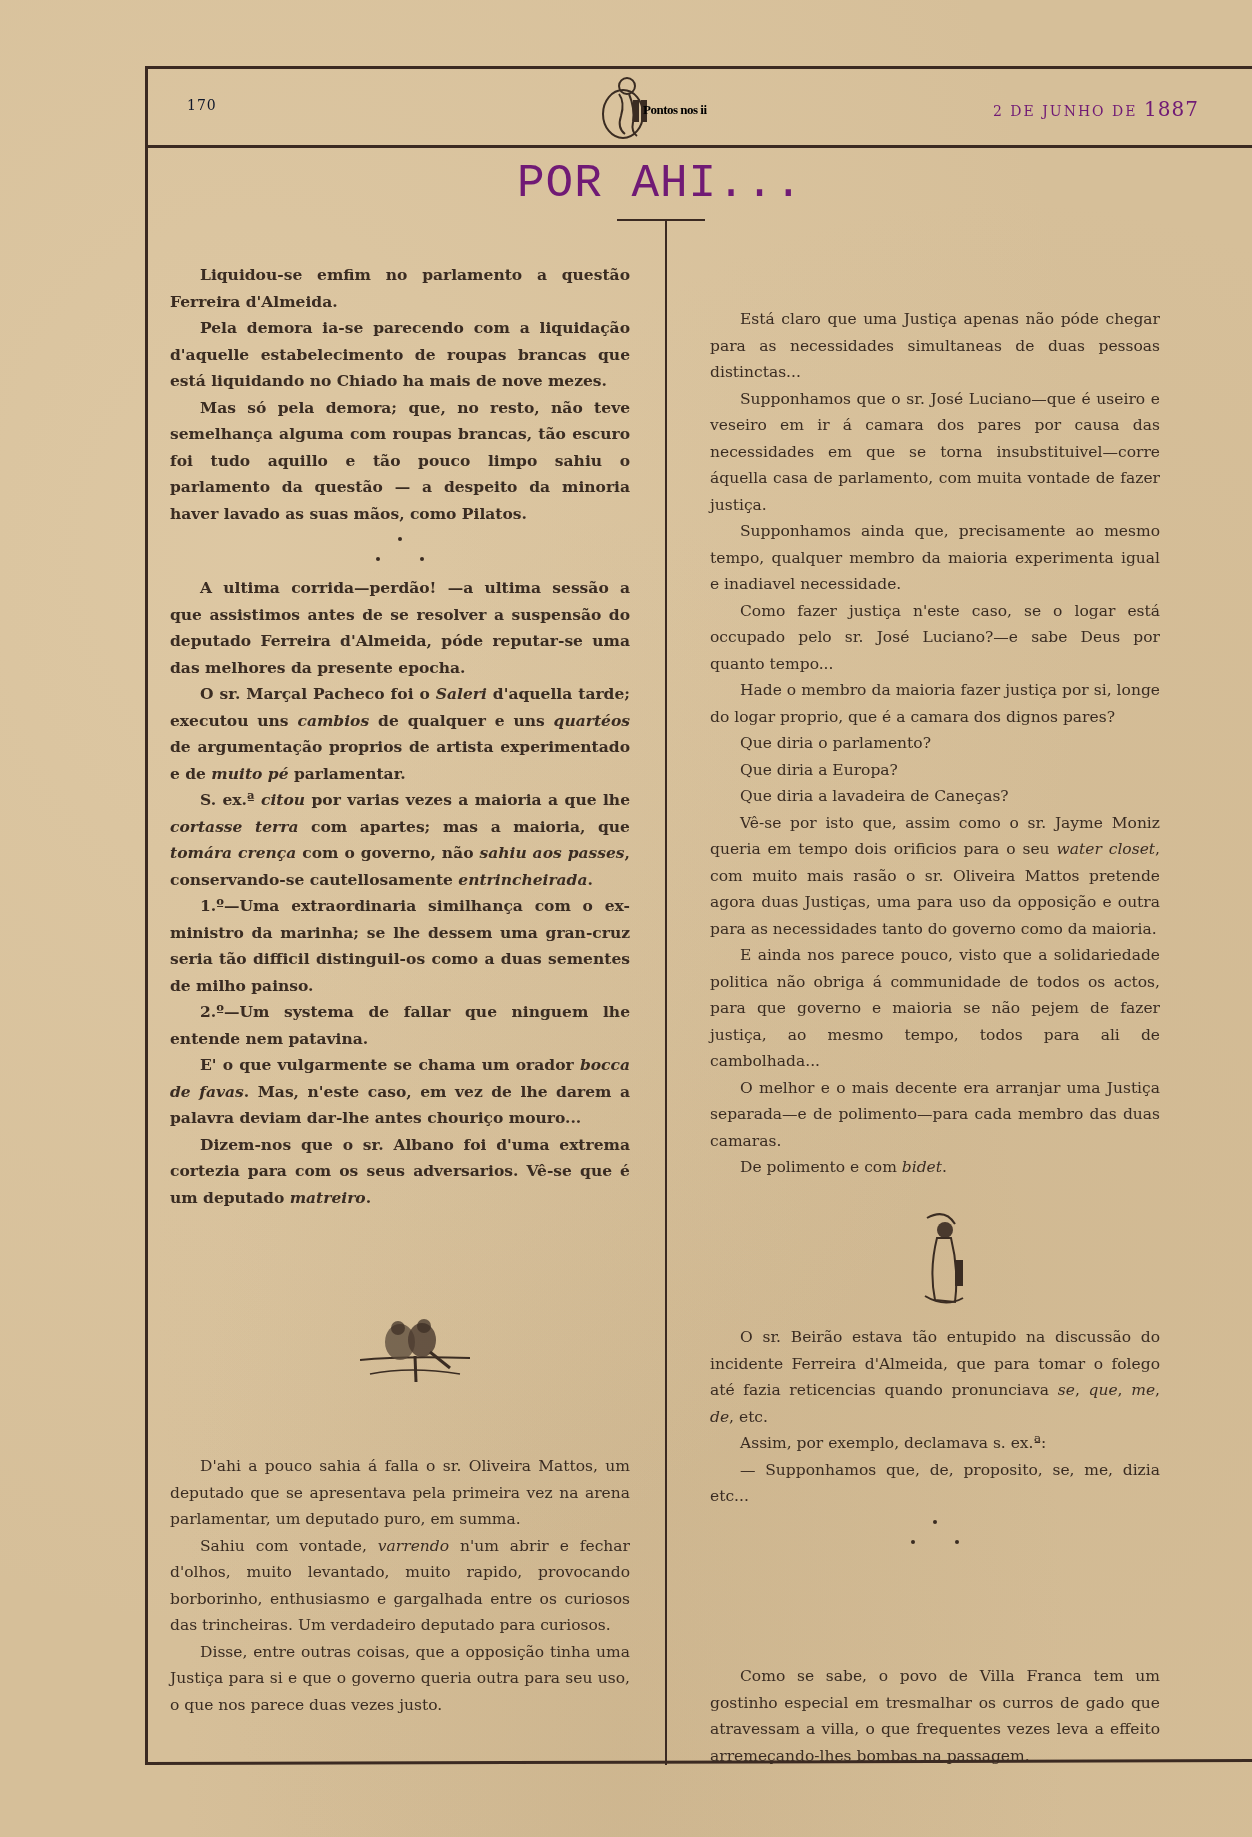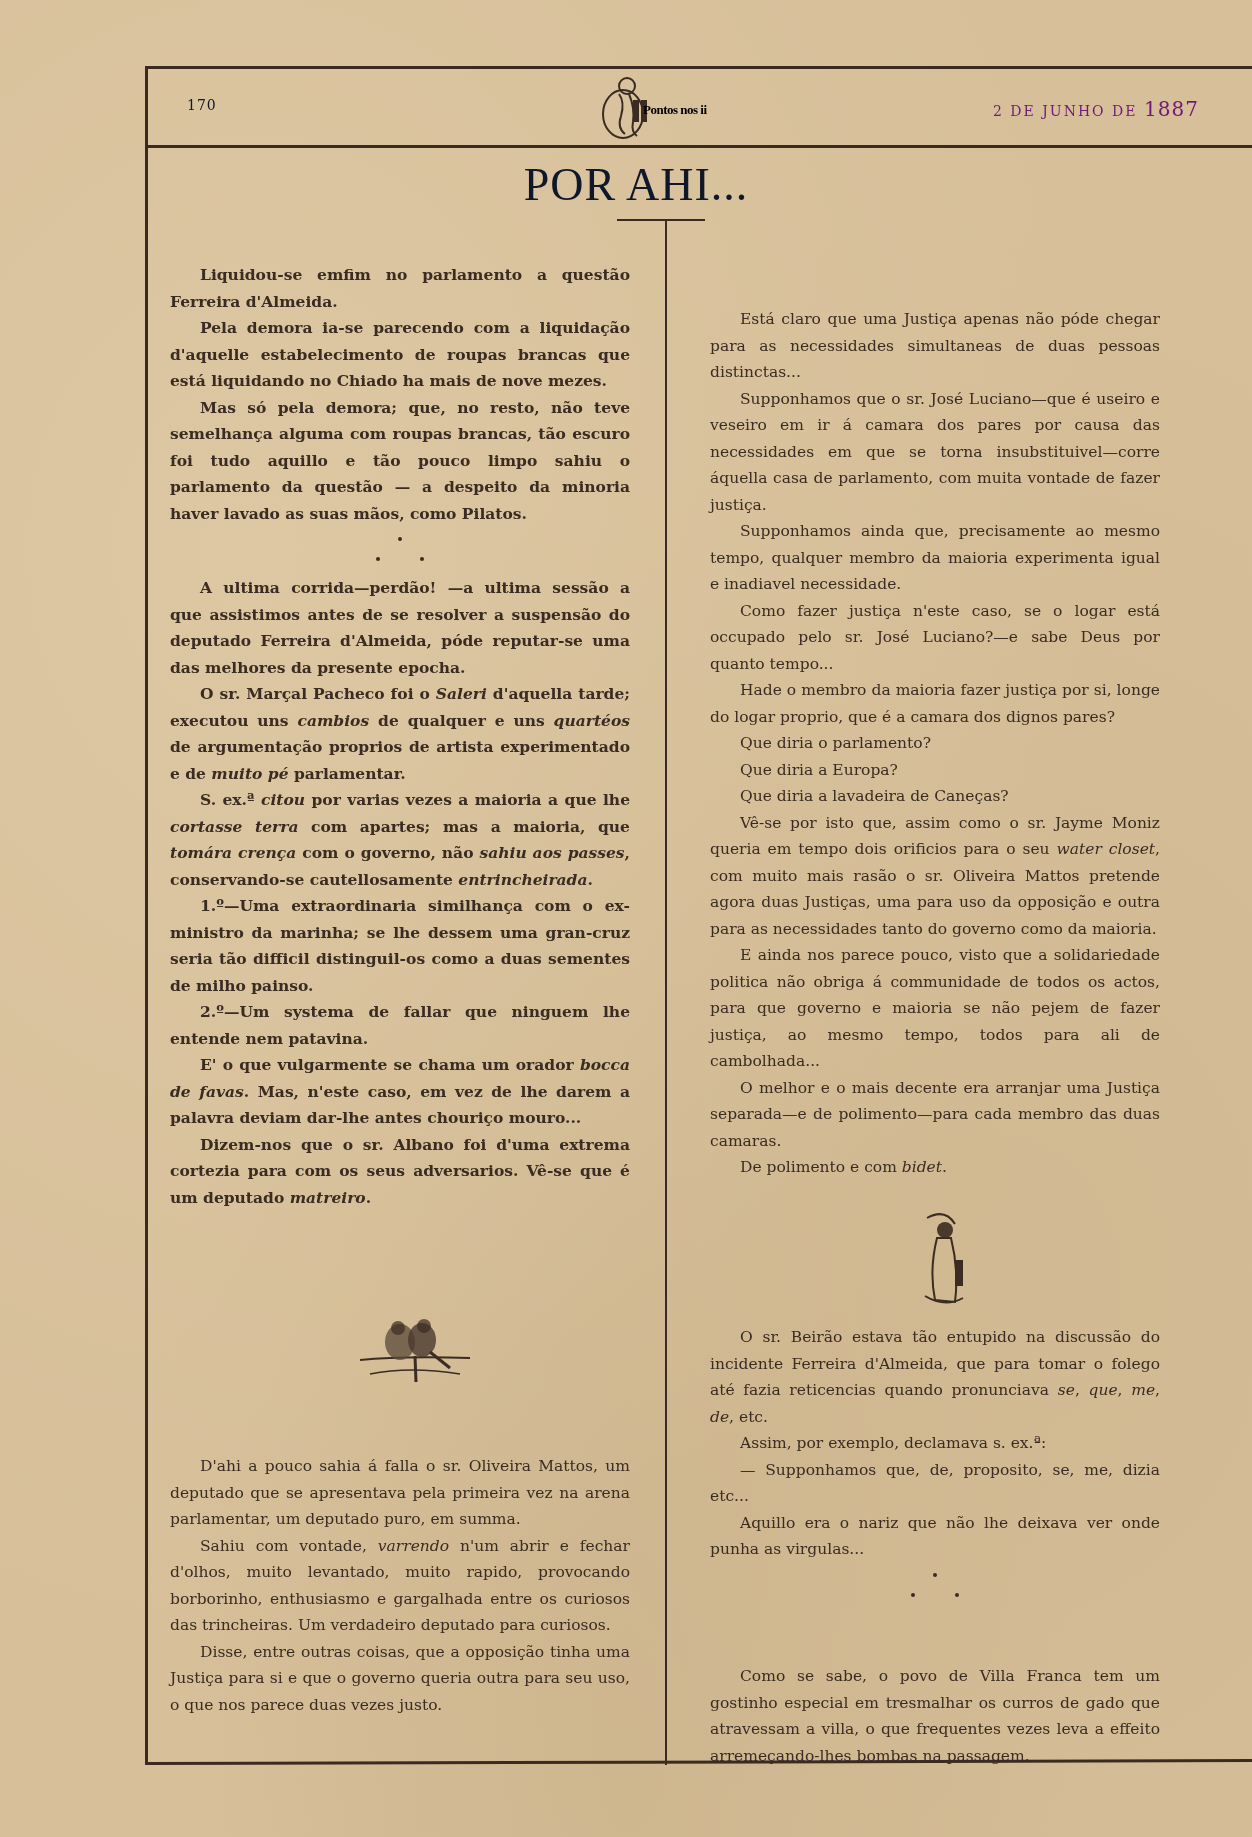--- a/index.html
+++ b/index.html
@@ -22,22 +22,22 @@
   .rule-bottom { position: absolute; left: 145px; top: 1762px; width: 1108px; height: 3px; background: #3b2a22; transform: rotate(-0.15deg); transform-origin: left; }
   .col-divider { position: absolute; left: 665px; top: 220px; width: 2px; height: 1545px; background: #3b2a22; }
   .title-underline { position: absolute; left: 617px; top: 219px; width: 88px; height: 2px; background: #3b2a22; }
 
   .page-number { position: absolute; left: 187px; top: 97px; font-size: 14px; color: #0f172a; letter-spacing: 1px; }
   .masthead { position: absolute; left: 595px; top: 72px; width: 140px; height: 70px; }
   .masthead-text { position: absolute; left: 48px; top: 30px; font-family: Liberation Serif, serif; font-weight: bold; font-size: 13px; color: #000000; letter-spacing: -0.5px; }
   .issue-date { position: absolute; left: 965px; top: 97px; font-size: 14px; color: #701a75; letter-spacing: 2px; font-variant: small-caps; margin-left: 28px; }
   .issue-date .year { font-size: 20px; letter-spacing: 1px; }
 
-  .headline { position: absolute; left: 456px; top: 158px; width: 360px; text-align: center;
-    font-family: Liberation Serif, serif; font-size: 46px; font-weight: normal; color: #0f172a; letter-spacing: 1px; margin: 0; }
+  .headline { position: absolute; left: 480px; top: 158px; width: 360px; text-align: center;
+    font-family: Liberation Mono, monospace; font-size: 46px; font-weight: normal; color: #701a75; letter-spacing: 1px; margin: 0; }
 
   .column { position: absolute; font-size: 15.5px; line-height: 26.5px; text-align: justify; }
   .col-left { left: 170px; top: 262px; width: 460px; font-weight: bold; }
   .col-left-2 { left: 170px; top: 1453px; width: 460px; }
   .col-right { left: 710px; top: 258px; width: 450px; margin-top: 48px; }
   .col-right-2 { left: 710px; top: 1324px; width: 450px; }
   .col-right-3 { left: 710px; top: 1627px; width: 450px; margin-top: 36px; }
   .column p { margin: 0; text-indent: 30px; }
   .column em { font-style: italic; }
 
@@ -147,21 +147,20 @@
   <path d="M22 28 Q14 60 20 90 L40 92 Q44 60 36 28 Z" fill="none" stroke="#3a2c22" stroke-width="2"></path>
   <rect x="40" y="50" width="8" height="26" fill="#3a2c22"></rect>
   <path d="M10 86 Q30 98 48 88" stroke="#3a2c22" stroke-width="2" fill="none"></path>
 </svg>
 
 <section class="column col-right-2">
   <div>
       <p><span>O sr. Beirão estava tão entupido na discussão do incidente Ferreira d'Almeida, que para tomar o folego até fazia reticencias quando pronunciava </span><em>se</em><span>, </span><em>que</em><span>, </span><em>me</em><span>, </span><em>de</em><span>, etc.</span></p>
       <p><span>Assim, por exemplo, declamava s. ex.ª:</span></p>
       <p><span>— Supponhamos que, de, proposito, se, me, dizia etc...</span></p>
-      <p><span>Aquillo era o nariz que não lhe deixava ver onde punha as virgulas...</span></p>
     </div>
   <div class="asterism">
     <span class="a1"></span>
       <span class="a2"></span>
       <span class="a3"></span>
   </div>
 </section>
 
 <section class="column col-right-3">
   <div>

